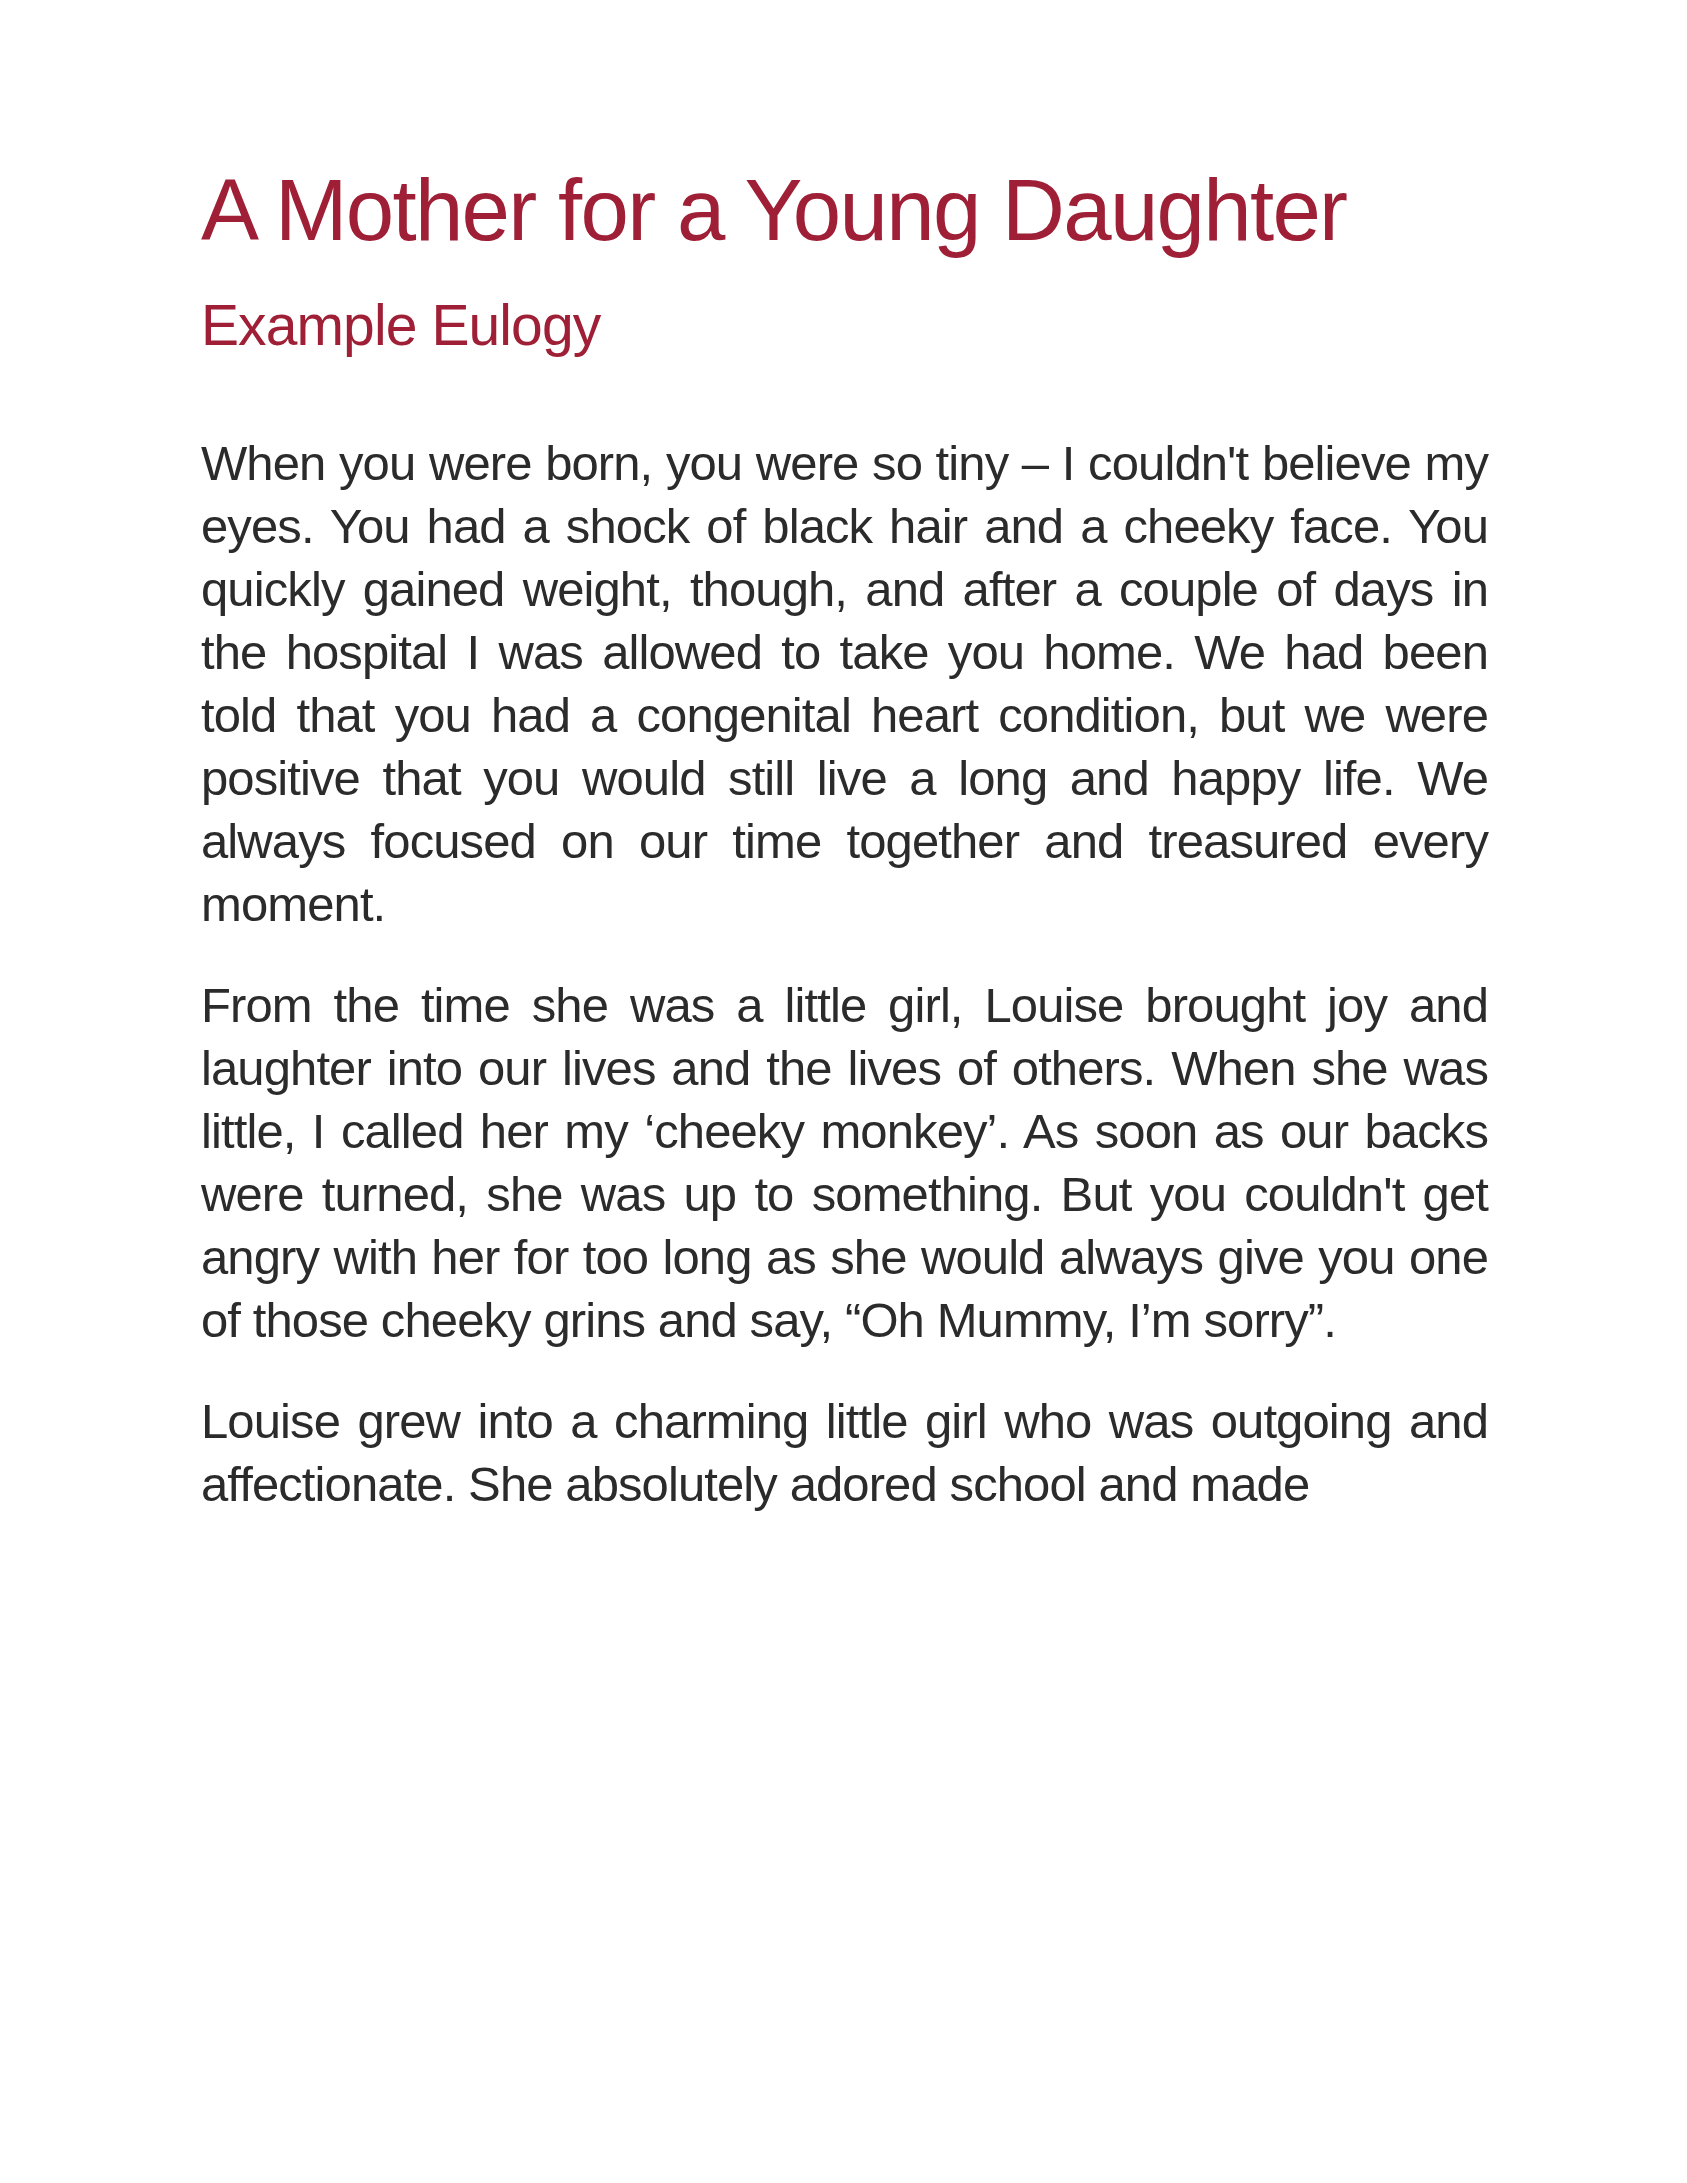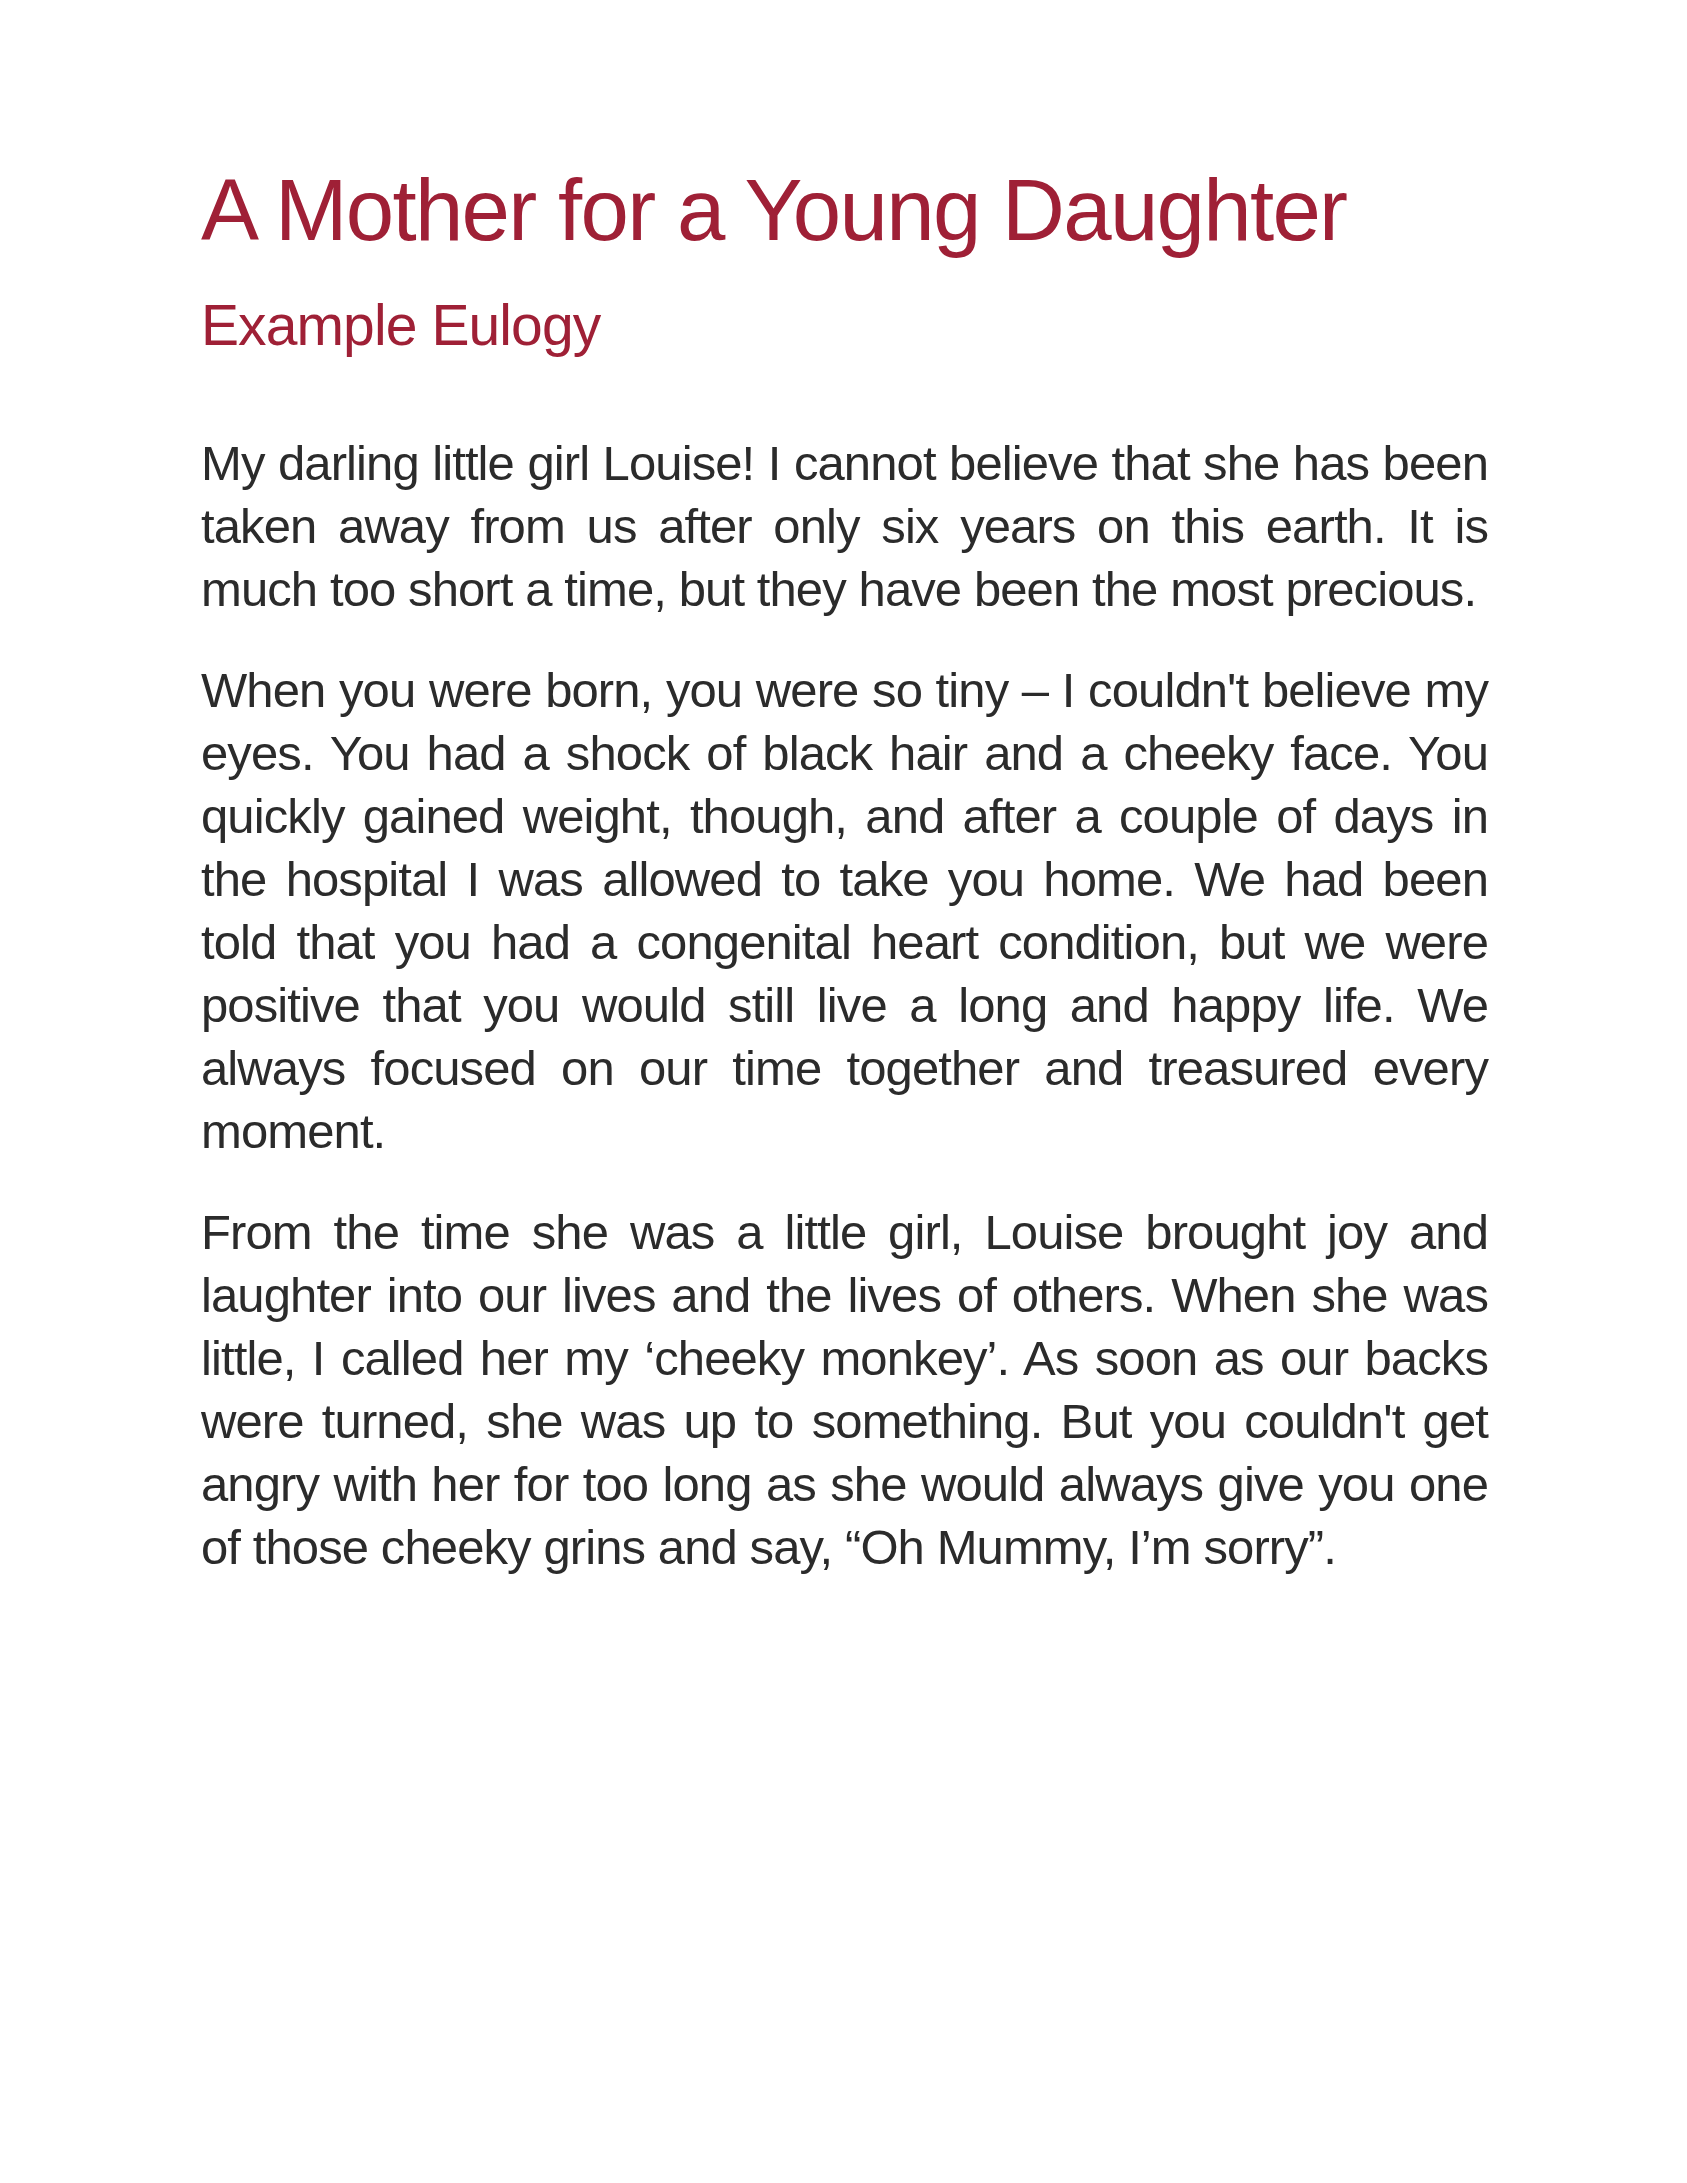--- a/index.html
+++ b/index.html
@@ -46,17 +46,17 @@
     text-justify: inter-word;
     hyphens: none;
   }
 </style>
 </head>
 <body style="background: rgb(255, 255, 255);">
 
 <div class="page">
   <h1 class="doc-title">A Mother for a Young Daughter</h1>
   <h2 class="doc-subtitle">Example Eulogy</h2>
-  <p class="body-para">My darling little girl Louise! I cannot believe that she has been taken away from us after only six years on this earth. It is much too short a time, but they have been the most precious.</p>
   <p class="body-para">When you were born, you were so tiny – I couldn't believe my eyes. You had a shock of black hair and a cheeky face. You quickly gained weight, though, and after a couple of days in the hospital I was allowed to take you home. We had been told that you had a congenital heart condition, but we were positive that you would still live a long and happy life. We always focused on our time together and treasured every moment.</p>
   <p class="body-para">From the time she was a little girl, Louise brought joy and laughter into our lives and the lives of others. When she was little, I called her my ‘cheeky monkey’. As soon as our backs were turned, she was up to something. But you couldn't get angry with her for too long as she would always give you one of those cheeky grins and say, “Oh Mummy, I’m sorry”.</p>
+  <p class="body-para">Louise grew into a charming little girl who was outgoing and affectionate. She absolutely adored school and made</p>
 </div>
 
 
 </body></html>

